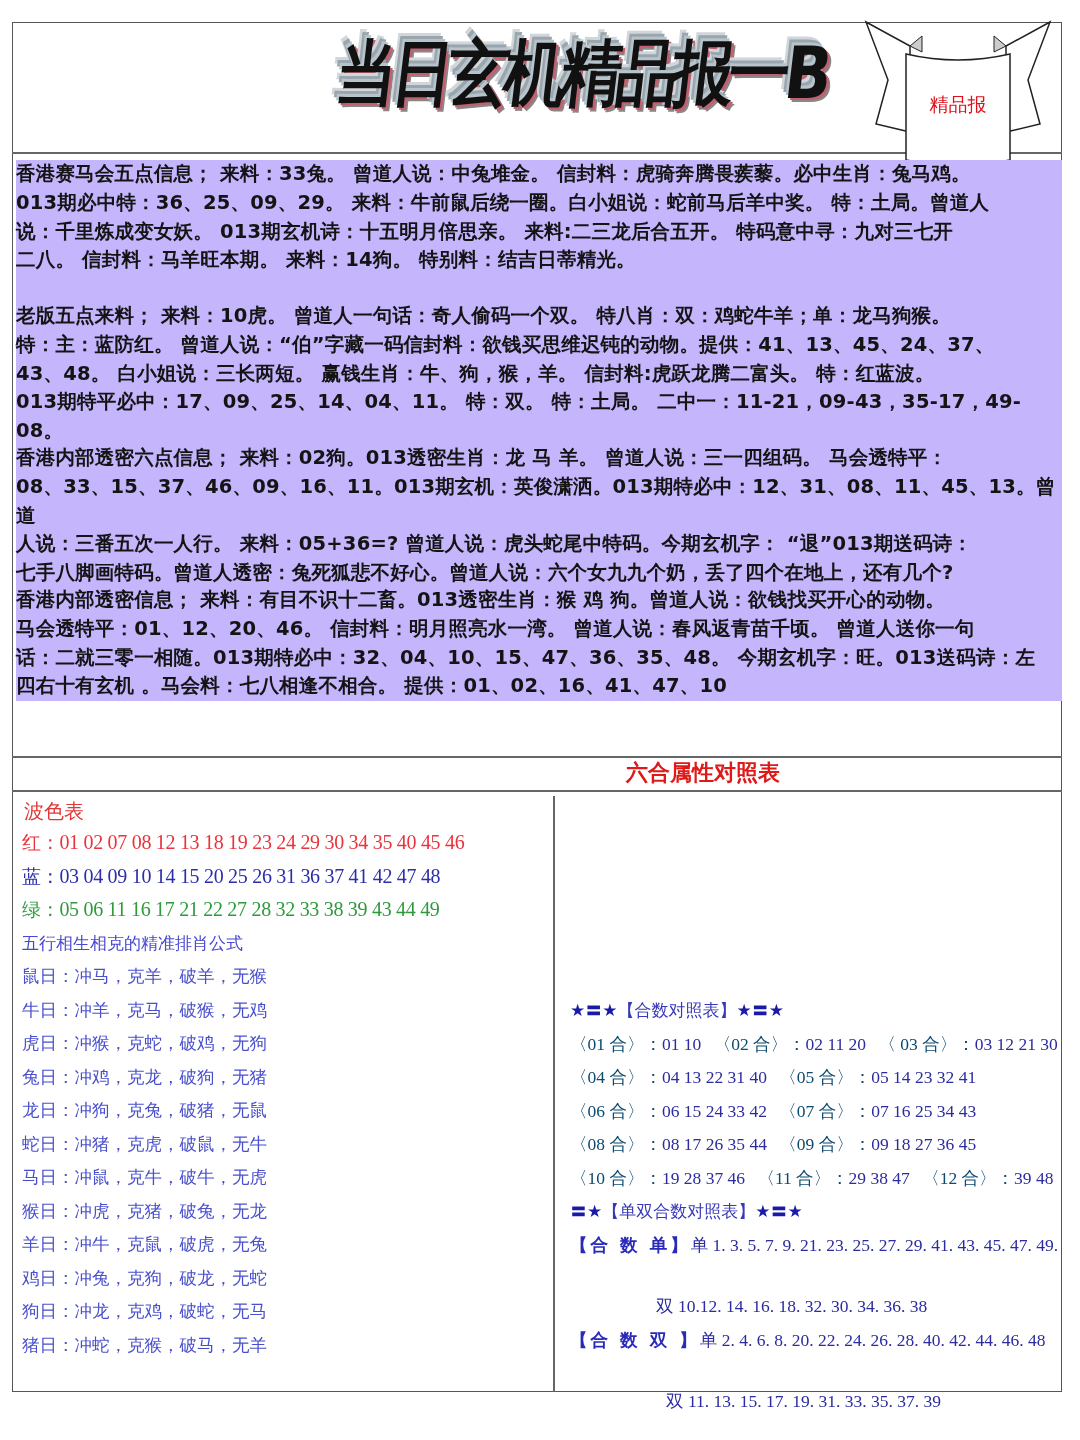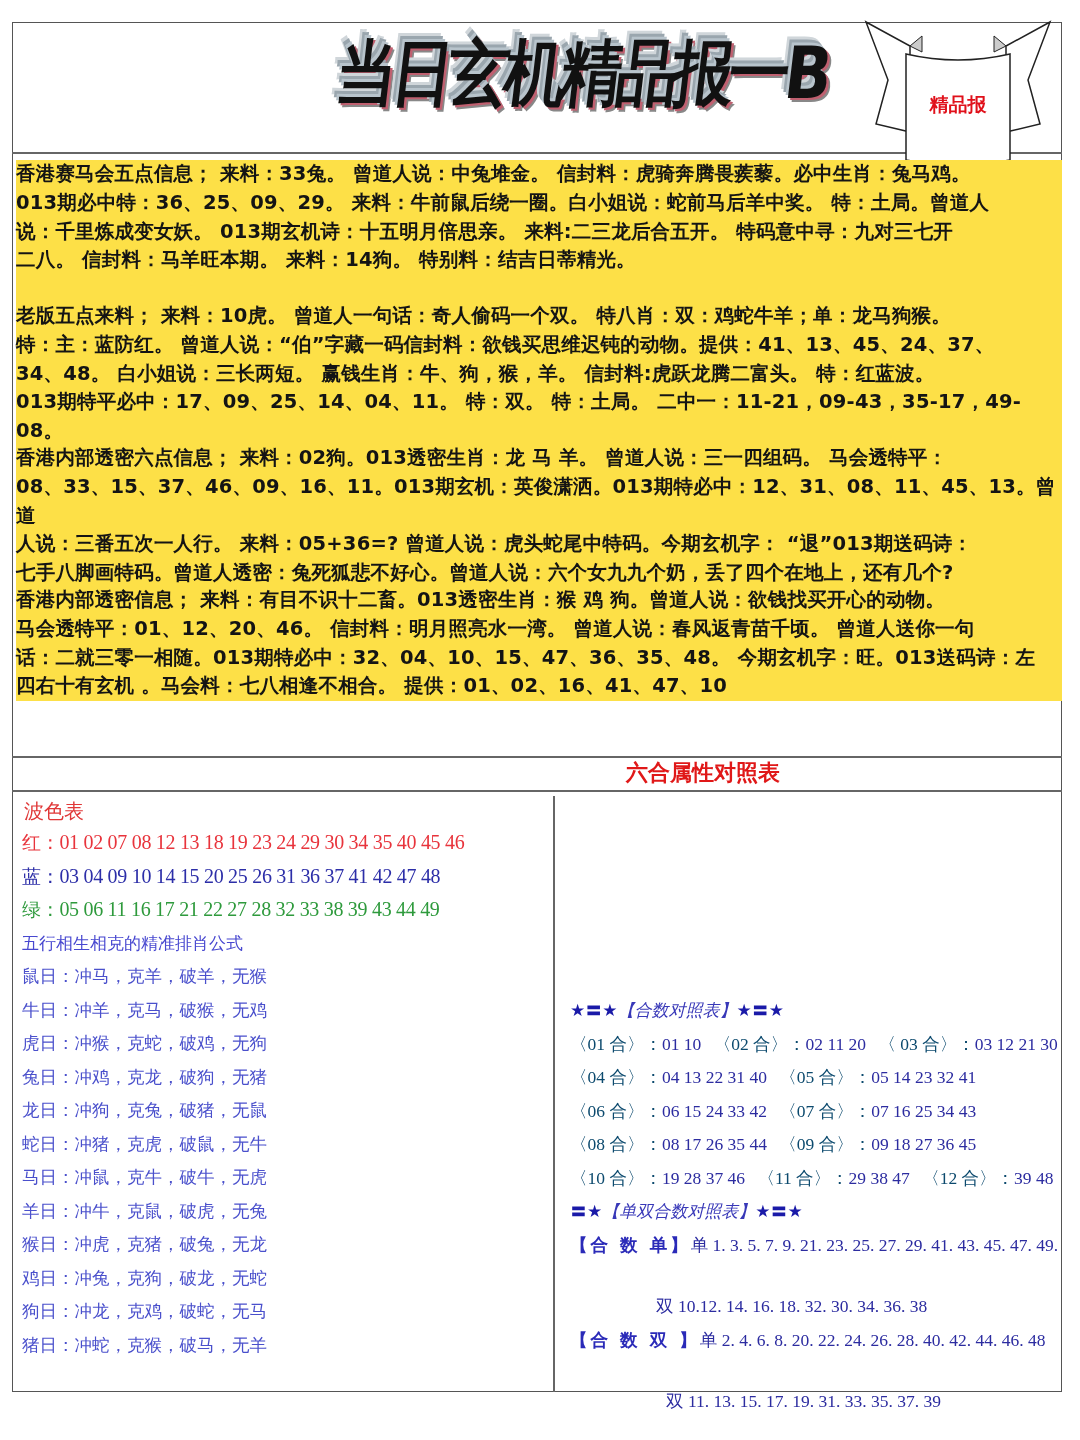--- a/index.html
+++ b/index.html
@@ -32,31 +32,31 @@
         -9px -9px 0 #d0d6da,
         3px 2px 0 #c06070,
         5px 4px 0 #888;
       white-space: nowrap;
     }
     .banner {
       position: absolute; left: 858px; top: 20px; width: 200px; height: 145px;
     }
     .banner-label {
       position: absolute; left: 70px; top: 72px; width: 60px; text-align: center;
-      color: #e0101a; font-weight: bold; font-size: 19px;
+      color: #e0101a; font-weight: normal; font-size: 19px;
       font-family: "DejaVu Sans", sans-serif;
     }
 
     
     .info {
       position: absolute; left: 16px; top: 160px; width: 1046px;
       font-family: "DejaVu Sans", sans-serif;
       font-size: 19.5px; line-height: 28.8px; font-weight: bold;
       color: #141414; letter-spacing: 0.2px;
-      background: #fde047;
+      background: #c4b5fd;
     }
     .divider {
       position: absolute; height: 2px; background: #666;
     }
 
     
     .section-title {
       position: absolute; left: 626px; top: 758px;
       color: #e01818; font-weight: bold; font-size: 22px;
       font-family: "DejaVu Sans", sans-serif;
@@ -76,21 +76,21 @@
     .formula-title { color: #4848d0; font-size: 17px; height: 33.5px; line-height: 33.5px; font-family: "DejaVu Sans", sans-serif; }
     .formula-row { color: #4a50cc; font-size: 17.5px; height: 33.5px; line-height: 33.5px; font-family: "DejaVu Sans", sans-serif; white-space: nowrap; }
 
     
     .right-col {
       position: absolute; left: 570px; top: 994px; width: 480px;
       font-family: "Liberation Serif", "DejaVu Serif", serif;
       color: #2a2aa8;
     }
     .rc-head { font-weight: bold; font-size: 17px; height: 33.5px; line-height: 33.5px; font-family: "DejaVu Sans", sans-serif; color: #1a1aa8; white-space: nowrap; }
-    .rc-head .light { font-weight: normal; color: #3838b8; font-style: italic; }
+    .rc-head .light { font-weight: normal; color: #3838b8; }
     .rc-row { font-size: 17.5px; height: 33.5px; line-height: 33.5px; white-space: nowrap; color: #2c2ca0; }
     .rc-row .tag { color: #0c4a6e; }
     .rc-row .gap { display: inline-block; width: 8px; }
     .rc-indent { padding-left: 86px; margin-top: 28px; }
     .bracket { font-family: "DejaVu Sans", sans-serif; font-weight: bold; color: #2a2ab8; letter-spacing: 3px; text-align: right; }
   </style>
 </head>
 <body>
 
 <div class="frame"></div>
@@ -113,21 +113,21 @@
 <div class="info" style="top:160px; left:16px; width:1046px;">
   <div style="height:115px;">
     <div>香港赛马会五点信息； 来料：33兔。 曾道人说：中兔堆金。 信封料：虎骑奔腾畏蒺藜。必中生肖：兔马鸡。</div>
     <div>013期必中特：36、25、09、29。 来料：牛前鼠后绕一圈。白小姐说：蛇前马后羊中奖。 特：土局。曾道人</div>
     <div>说：千里炼成变女妖。 013期玄机诗：十五明月倍思亲。 来料:二三龙后合五开。 特码意中寻：九对三七开</div>
     <div>二八。 信封料：马羊旺本期。 来料：14狗。 特别料：结吉日蒂精光。</div>
   </div>
   <div style="height:115px; margin-top:27px;">
     <div>老版五点来料； 来料：10虎。 曾道人一句话：奇人偷码一个双。 特八肖：双：鸡蛇牛羊；单：龙马狗猴。</div>
     <div>特：主：蓝防红。 曾道人说：“伯”字藏一码信封料：欲钱买思维迟钝的动物。提供：41、13、45、24、37、</div>
-    <div>34、48。 白小姐说：三长两短。 赢钱生肖：牛、狗，猴，羊。 信封料:虎跃龙腾二富头。 特：红蓝波。</div>
+    <div>43、48。 白小姐说：三长两短。 赢钱生肖：牛、狗，猴，羊。 信封料:虎跃龙腾二富头。 特：红蓝波。</div>
     <div>013期特平必中：17、09、25、14、04、11。 特：双。 特：土局。 二中一：11-21，09-43，35-17，49-08。</div>
   </div>
   <div style="height:115px; margin-top:27px;">
     <div>香港内部透密六点信息； 来料：02狗。013透密生肖：龙 马 羊。 曾道人说：三一四组码。 马会透特平：</div>
     <div>08、33、15、37、46、09、16、11。013期玄机：英俊潇洒。013期特必中：12、31、08、11、45、13。曾道</div>
     <div>人说：三番五次一人行。 来料：05+36=? 曾道人说：虎头蛇尾中特码。今期玄机字： “退”013期送码诗：</div>
     <div>七手八脚画特码。曾道人透密：兔死狐悲不好心。曾道人说：六个女九九个奶，丢了四个在地上，还有几个?</div>
   </div>
   <div style="height:115px; margin-top:27px;">
     <div>香港内部透密信息； 来料：有目不识十二畜。013透密生肖：猴 鸡 狗。曾道人说：欲钱找买开心的动物。</div>
@@ -155,22 +155,22 @@
     <span class="lbl">绿：</span><span>05 06 11 16 17 21 22 27 28 32 33 38 39 43 44 49</span>
   </div>
   <div class="formula-title">五行相生相克的精准排肖公式</div>
   <div class="formula-row">鼠日：冲马，克羊，破羊，无猴</div>
   <div class="formula-row">牛日：冲羊，克马，破猴，无鸡</div>
   <div class="formula-row">虎日：冲猴，克蛇，破鸡，无狗</div>
   <div class="formula-row">兔日：冲鸡，克龙，破狗，无猪</div>
   <div class="formula-row">龙日：冲狗，克兔，破猪，无鼠</div>
   <div class="formula-row">蛇日：冲猪，克虎，破鼠，无牛</div>
   <div class="formula-row">马日：冲鼠，克牛，破牛，无虎</div>
+  <div class="formula-row">猴日：冲虎，克猪，破兔，无龙</div>
   <div class="formula-row">羊日：冲牛，克鼠，破虎，无兔</div>
-  <div class="formula-row">猴日：冲虎，克猪，破兔，无龙</div>
   <div class="formula-row">鸡日：冲兔，克狗，破龙，无蛇</div>
   <div class="formula-row">狗日：冲龙，克鸡，破蛇，无马</div>
   <div class="formula-row">猪日：冲蛇，克猴，破马，无羊</div>
 </div>
 
 <div class="right-col">
   <div class="rc-head">
     <span>★〓★</span><span class="light">【合数对照表】</span><span>★〓★</span>
   </div>
 

